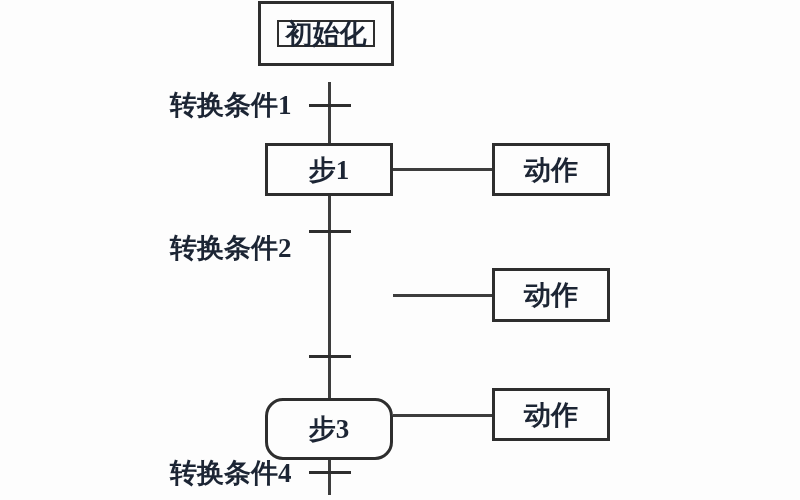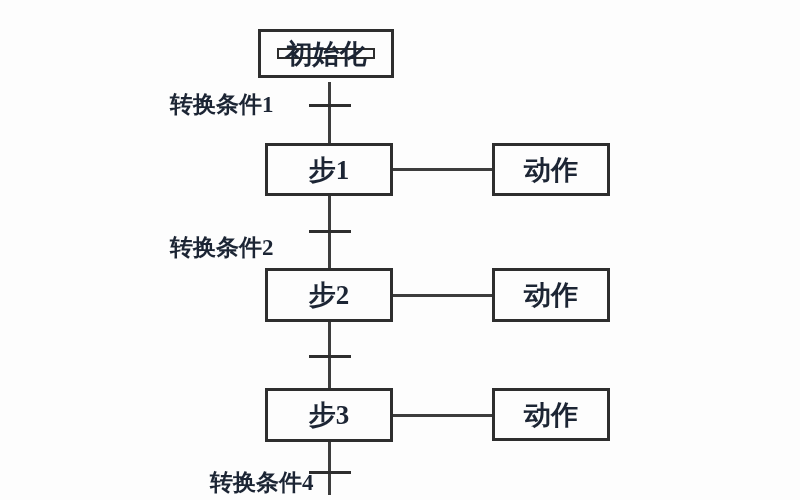--- a/index.html
+++ b/index.html
@@ -39,63 +39,63 @@
   .tick2 { top: 230px; }
   .tick3 { top: 355px; }
   .tick4 { top: 471px; }
   
   .tlabel {
     position: absolute;
     left: 170px;
     width: 136px;
     height: 30px;
     line-height: 30px;
-    font-size: 23px;
+    font-size: 27px;
     font-weight: bold;
     text-align: left;
     white-space: nowrap;
     z-index: 2;
   }
   .tlabel1 { top: 90px; }
   .tlabel2 { top: 233px; }
   .tlabel3 { top: 342px; }
-  .tlabel4 { top: 468px; margin-left: 40px; }
+  .tlabel4 { top: 458px; }
   
   .box {
     position: absolute;
     box-sizing: border-box;
     border: 3px solid #2e2e2e;
     background: #fdfdfd;
     display: flex;
     align-items: center;
     justify-content: center;
     font-size: 27px;
     font-weight: bold;
     z-index: 2;
   }
   .initial-outer {
     left: 258px;
-    top: 29px;
+    top: 1px;
     width: 136px;
-    height: 49px;
+    height: 65px;
     padding: 16px;
   }
   .initial-inner {
     box-sizing: border-box;
     border: 2px solid #2e2e2e;
     width: 100%;
     height: 100%;
     display: flex;
     align-items: center;
     justify-content: center;
   }
   .step { left: 265px; width: 128px; justify-content: center; }
   .step1 { top: 143px; height: 53px; }
   .step2 { top: 268px; height: 54px; }
-  .step3 { top: 388px; height: 54px; }
+  .step3 { top: 398px; height: 62px; border-radius: 18px; }
   .action { left: 492px; width: 118px; }
   .action1 { top: 143px; height: 53px; }
   .action2 { top: 268px; height: 54px; }
   .action3 { top: 388px; height: 53px; }
   
   .connector {
     position: absolute;
     left: 393px;
     width: 99px;
     height: 3px;
@@ -126,23 +126,20 @@
     <span>步1</span>
   </div>
   <div class="connector conn1"></div>
   <div class="box action action1">
     <span>动作</span>
   </div>
 
   <div class="tlabel tlabel2">转换条件2</div>
   <div class="tick tick2"></div>
 
-  <div class="box step step2">
-    <span>步2</span>
-  </div>
   <div class="connector conn2"></div>
   <div class="box action action2">
     <span>动作</span>
   </div>
 
   <div class="tick tick3"></div>
 
   <div class="box step step3">
     <span>步3</span>
   </div>

